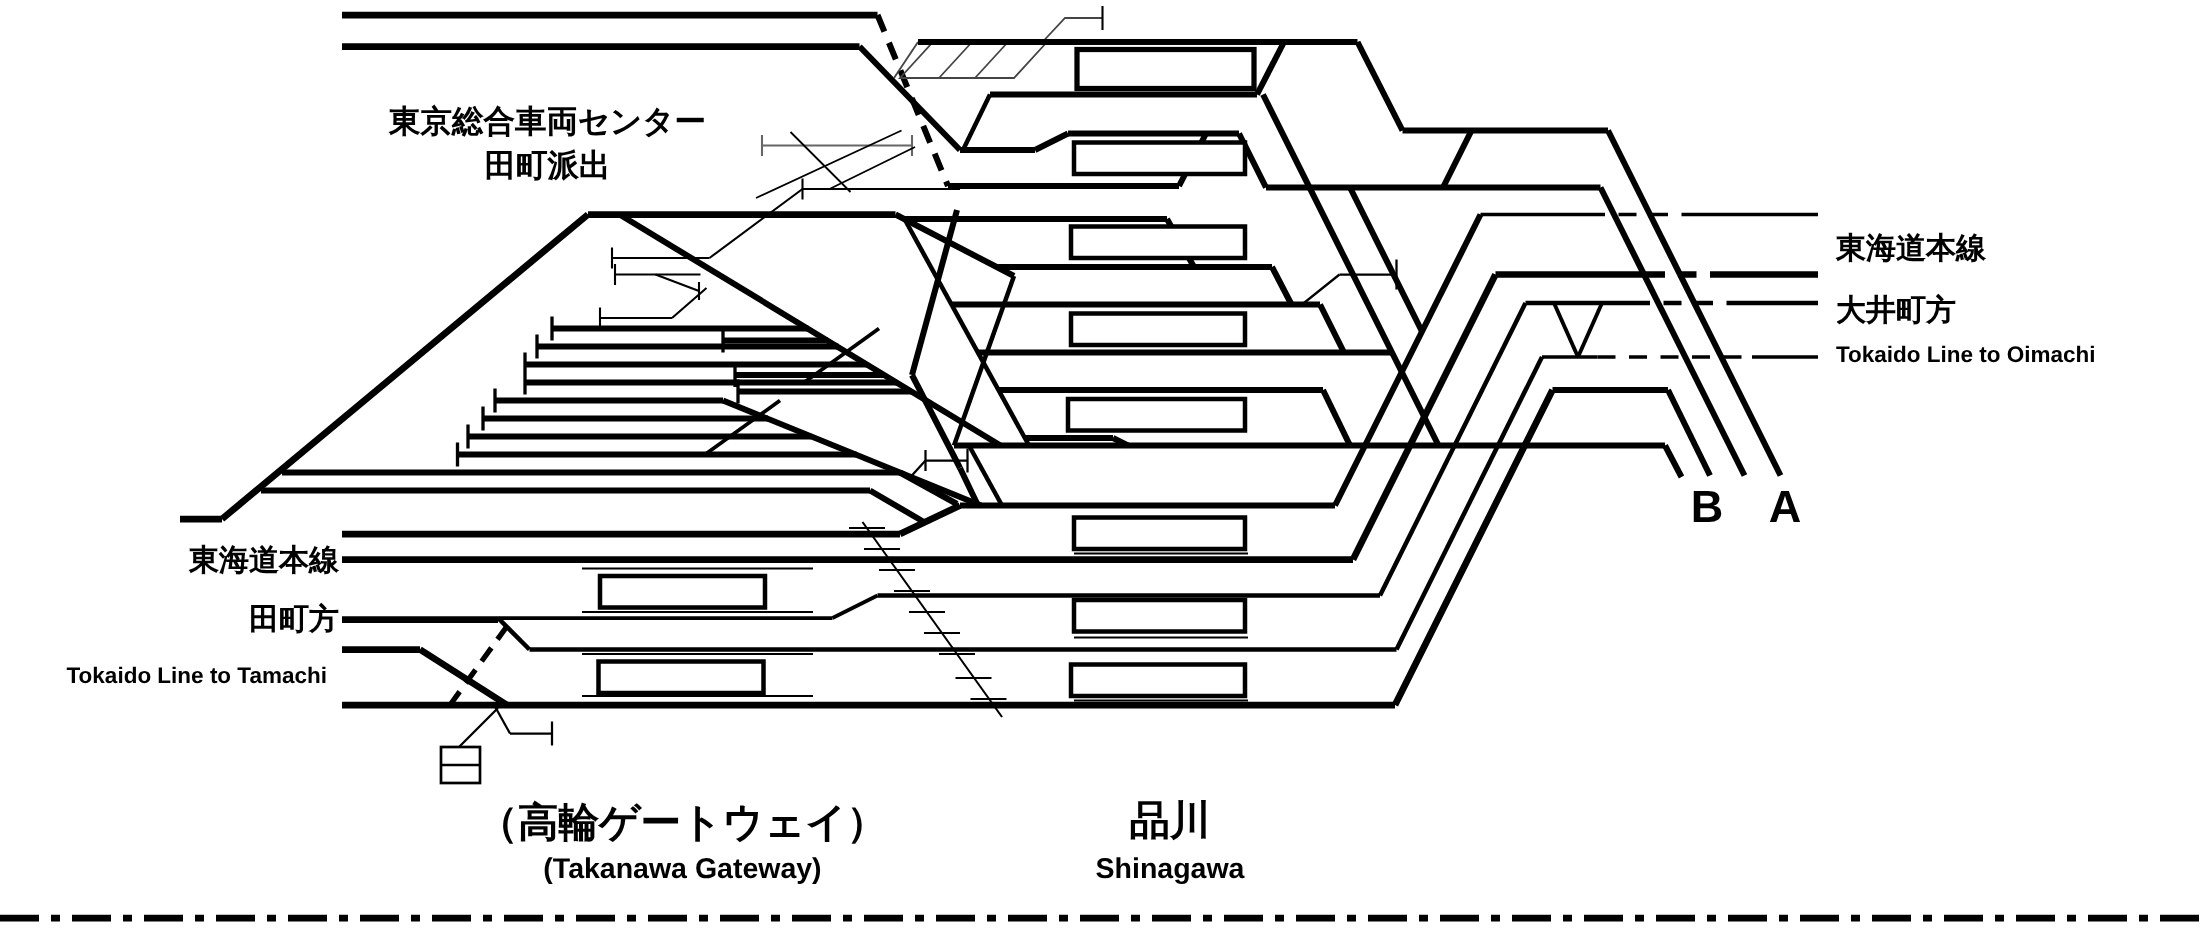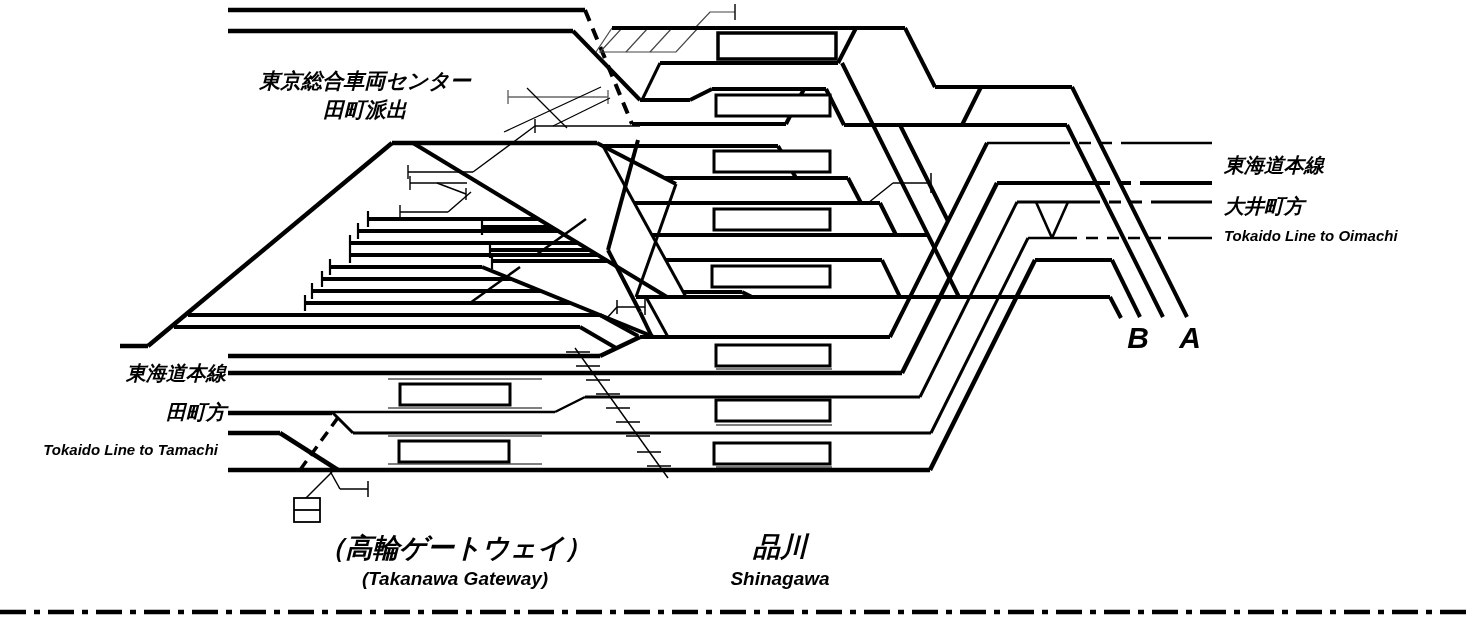--- a/index.html
+++ b/index.html
@@ -2,21 +2,20 @@
 <html><head>
 <meta charset="utf-8">
 <style>
   html,body{margin:0;padding:0;background:#fff;}
   .canvas{
     position:relative;
     width:1472px;height:626px;
     background:#ffffff;
     font-family:"Liberation Sans",sans-serif;
     overflow:hidden;
-    font-style:italic;
   }
   svg{position:absolute;left:0;top:0;}
   text{fill:#000;font-family:"Liberation Sans",sans-serif;font-weight:bold;}
   .jp-big{font-size:27px;}
   .jp-mid{font-size:21px;}
   .jp-side{font-size:20px;}
   .en-small{font-size:15px;}
   .en-station{font-size:19px;}
   .conn-letter{font-size:30px;}
 </style>

